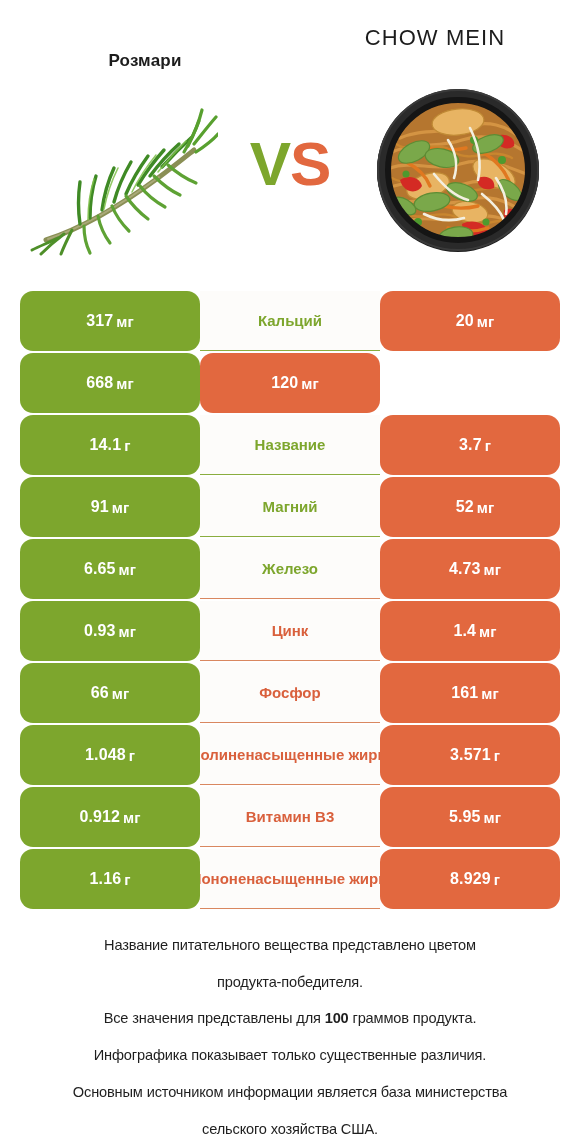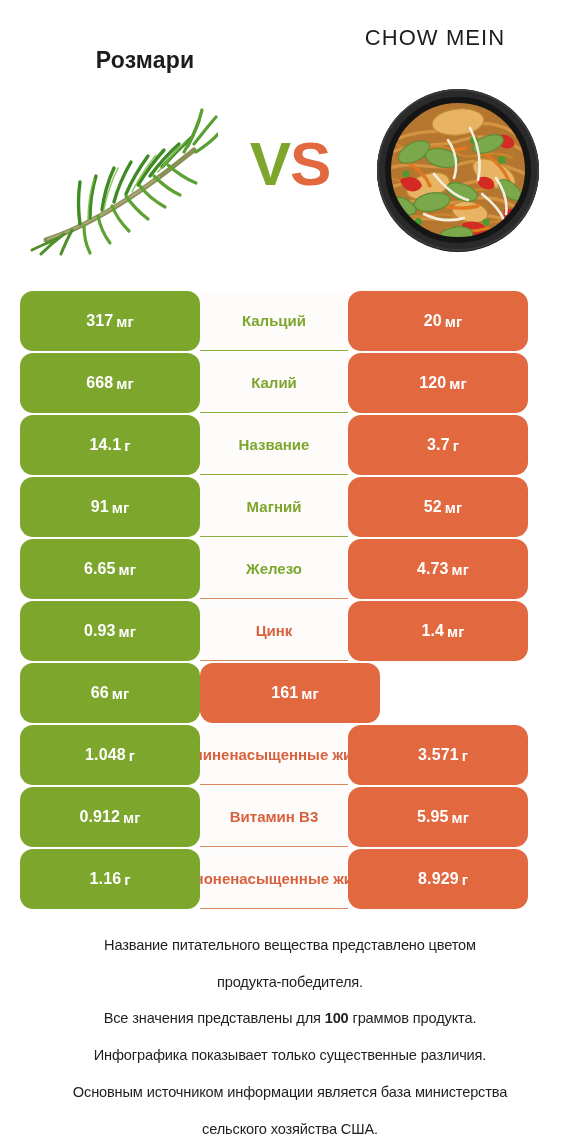--- a/index.html
+++ b/index.html
@@ -27,21 +27,21 @@
     flex: 1;
     text-align: center;
     color: #1c1c1c;
     font-size: 23px;
     line-height: 1;
     letter-spacing: 0.2px;
     white-space: nowrap;
   }
   .title-left {
     font-weight: 700;
-    font-size: 23px;
+    font-size: 17px;
     margin-top: 44px;
   }
   .title-right {
     font-weight: 300;
     font-size: 22px;
     letter-spacing: 1.1px;
   }
 
   
   .hero {
@@ -118,21 +118,21 @@
     letter-spacing: 0.1px;
     white-space: nowrap;
   }
   .unit {
     font-size: 15px;
     font-weight: 700;
     margin-left: 3px;
   }
 
   .cell-mid {
-    width: 148px;
+    width: 180px;
     background: #fdfcfa;
     display: flex;
     align-items: center;
     justify-content: center;
     box-sizing: border-box;
     overflow: hidden;            
     border-top: 1px solid transparent;
     border-bottom: 1px solid transparent;
   }
   .cell-mid .label {
@@ -336,23 +336,20 @@
       <div class="cell-right">
         <span class="val">20</span>
         <span class="unit">мг</span>
       </div>
     </div>
     <div class="row sep-green">
       <div class="cell-left">
         <span class="val">668</span>
         <span class="unit">мг</span>
       </div>
-      <div class="cell-mid win-green">
-        <div class="label">Калий</div>
-      </div>
       <div class="cell-right">
         <span class="val">120</span>
         <span class="unit">мг</span>
       </div>
     </div>
     <div class="row sep-green">
       <div class="cell-left">
         <span class="val">14.1</span>
         <span class="unit">г</span>
       </div>
@@ -400,20 +397,23 @@
       </div>
       <div class="cell-right">
         <span class="val">1.4</span>
         <span class="unit">мг</span>
       </div>
     </div>
     <div class="row sep-orange">
       <div class="cell-left">
         <span class="val">66</span>
         <span class="unit">мг</span>
+      </div>
+      <div class="cell-mid win-orange">
+        <div class="label">Фосфор</div>
       </div>
       <div class="cell-right">
         <span class="val">161</span>
         <span class="unit">мг</span>
       </div>
     </div>
     <div class="row sep-orange">
       <div class="cell-left">
         <span class="val">1.048</span>
         <span class="unit">г</span>

